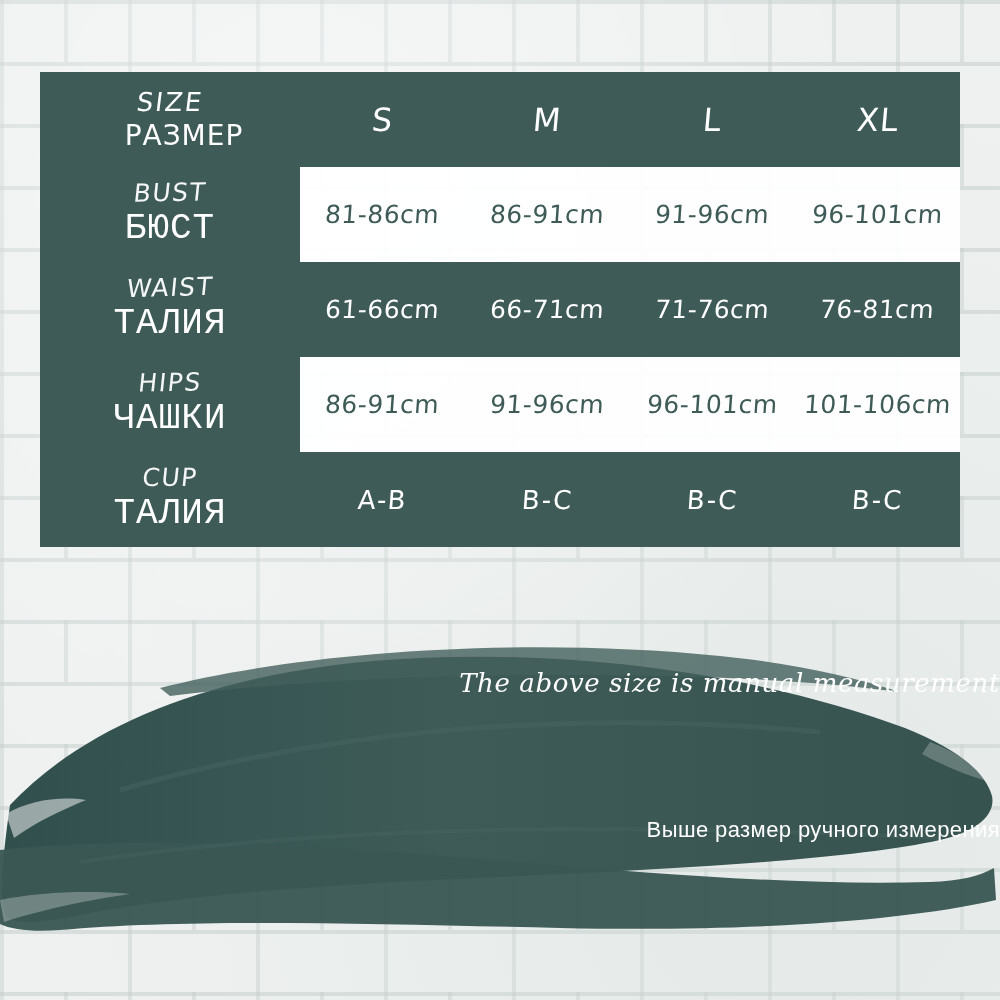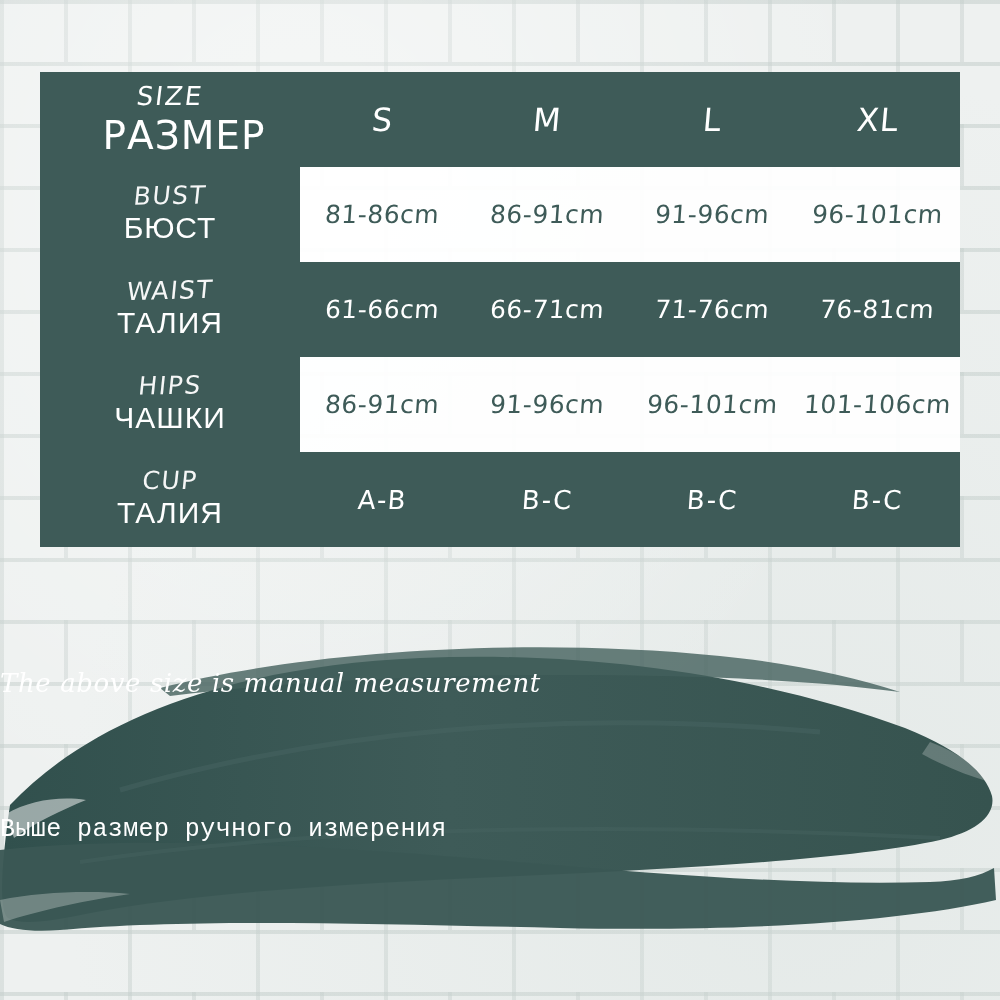--- a/index.html
+++ b/index.html
@@ -118,40 +118,40 @@
     display: block;
     font-family: "DejaVu Sans", sans-serif;
     font-size: 25px;
     letter-spacing: 1.5px;
     line-height: 1.05;
     transform: skewX(-6deg);
     opacity: 0.95;
   }
   .label-ru {
     display: block;
-    font-family: Liberation Sans, sans-serif;
-    font-size: 30px;
+    font-family: Liberation Mono, monospace;
+    font-size: 36px;
     letter-spacing: 1px;
     line-height: 1.15;
     margin-top: 2px;
   }
   
   tr:nth-child(2) .label-en { transform: skewX(-7deg) rotate(-1deg); }
   tr:nth-child(3) .label-en { transform: skewX(-7deg) rotate(-1.5deg); }
   tr:nth-child(4) .label-en { transform: skewX(-7deg) rotate(-1deg); }
   tr:nth-child(5) .label-en { transform: skewX(-6deg); }
 
   .head-size {
     font-size: 26px;
     letter-spacing: 2px;
     transform: skewX(-7deg);
     display: block;
   }
   .head-ru {
-    font-size: 39px;
+    font-size: 28px;
     letter-spacing: 1px;
     display: block;
     margin-top: 2px;
     margin-left: 28px;
   }
   .col-head {
     font-size: 32px;
     letter-spacing: 1px;
     transform: skewX(-5deg);
     display: inline-block;
@@ -171,37 +171,37 @@
   #brush {
     position: absolute;
     left: 0;
     top: 600px;
     width: 1000px;
     height: 360px;
   }
   .note-en, .note-ru {
     position: absolute;
     width: 1000px;
-    text-align: left;
+    text-align: right;
     color: #ffffff;
   }
   .note-en {
     top: 664px;
     font-size: 26px;
     line-height: 38px;
     letter-spacing: 0.6px;
     font-family: "DejaVu Serif", serif;
     font-style: italic;
   }
   .note-ru {
     top: 810px;
-    font-size: 25px;
+    font-size: 22px;
     line-height: 40px;
     letter-spacing: 0.4px;
-    font-family: Liberation Mono, monospace;
+    font-family: Liberation Sans, sans-serif;
   }
   .note-line { display: block; }
 </style>
 </head>
 <body>
 
 <div id="page">
   <div id="brick-offset"></div>
   <div id="brick-offset2"></div>
   <div id="texture"></div>

